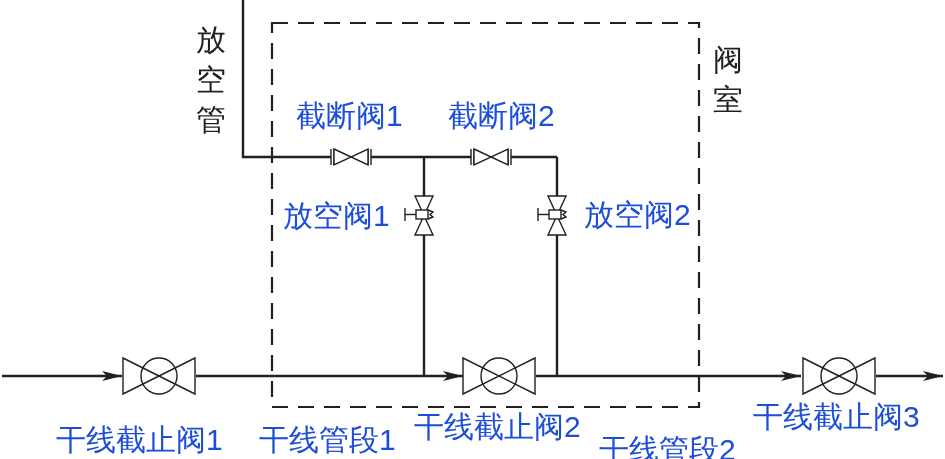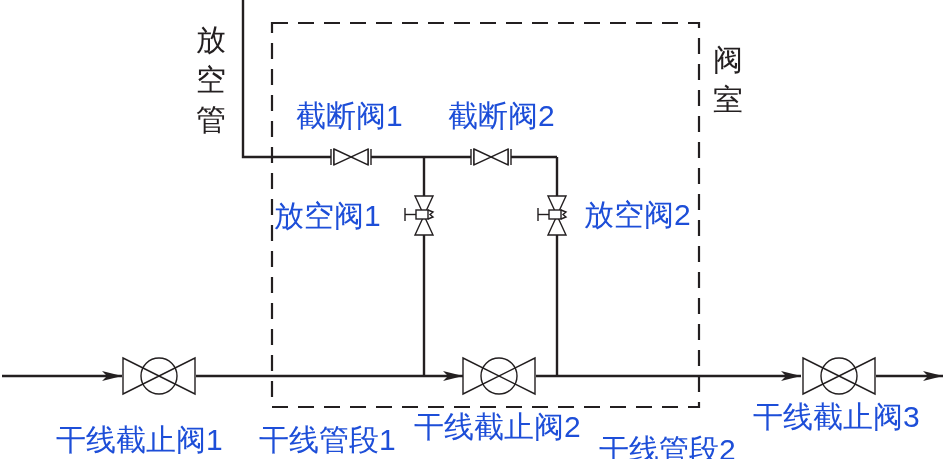--- a/index.html
+++ b/index.html
@@ -89,20 +89,20 @@
   <span>空</span>
   <span>管</span>
 </div>
 <div class="vlbl" style="left:710px; top:40px;">
   <span>阀</span>
   <span>室</span>
 </div>
 
 <div class="lbl" style="left:296px; top:101px;">截断阀1</div>
 <div class="lbl" style="left:436px; top:101px;margin-left:12px;">截断阀2</div>
-<div class="lbl" style="left:274px; top:201px;">放空阀1</div>
+<div class="lbl" style="left:283px; top:201px;">放空阀1</div>
 <div class="lbl" style="left:584px; top:200px;">放空阀2</div>
 
 <div class="lbl" style="left:56px; top:425px;">干线截止阀1</div>
 <div class="lbl" style="left:259px; top:425px;">干线管段1</div>
 <div class="lbl" style="left:414px; top:412px;">干线截止阀2</div>
 <div class="lbl" style="left:599px; top:425px;margin-top:10px;">干线管段2</div>
 <div class="lbl" style="left:753px; top:402px;">干线截止阀3</div>
 
 </body></html>

